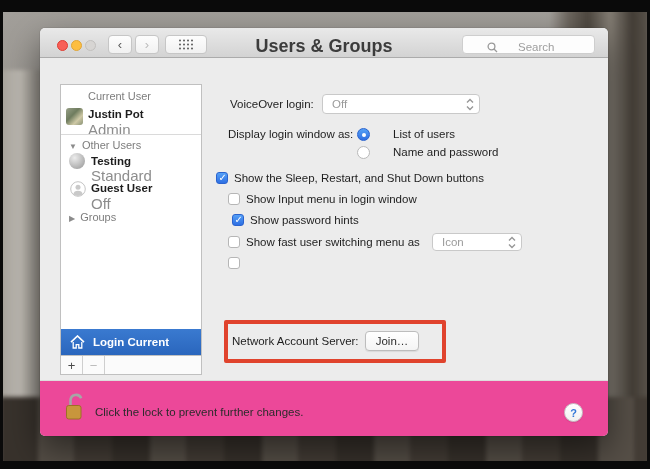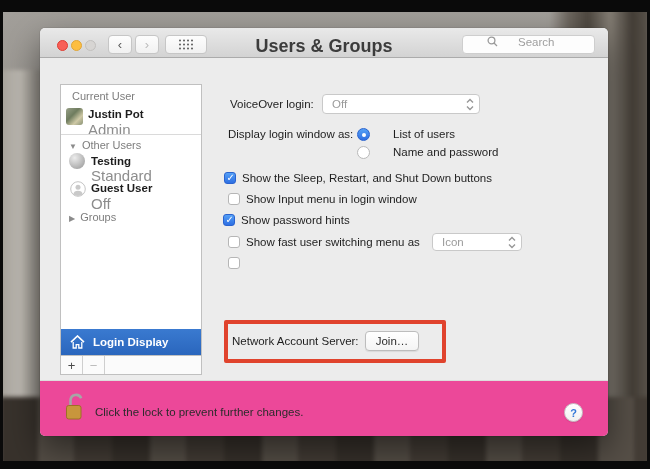--- a/index.html
+++ b/index.html
@@ -62,21 +62,21 @@
   .tb-btn.back    { left:68px; width:24px; }
   .tb-btn.forward { left:95px; width:24px; color:#bcbcbc; }
   .tb-btn.grid    { left:125px; width:42px; }
   .win-title {
     position:absolute; left:0; right:0; top:8px; text-align:center;
     font-size:18px; font-weight:bold; color:#3c3c3c;
   }
   .searchbox {
     position:absolute; right:13px; top:7px; width:133px; height:19px;
     background:#fdfdfd; border:1px solid #cecece; border-radius:4px;
-    display:flex; align-items:flex-start; justify-content:center; gap:20px;
+    display:flex; align-items:flex-end; justify-content:center; gap:20px;
   }
   .searchbox svg { flex:0 0 auto; }
   .searchbox input {
     width:52px; border:none; outline:none; background:transparent;
     font-family:inherit; font-size:11.5px; color:#555;
   }
   .searchbox input::placeholder { color:#9e9e9e; }
   
   .sidebar {
     position:absolute; left:20px; top:56px; width:142px; height:272px;
@@ -215,21 +215,21 @@
     <div class="searchbox">
       <svg width="11" height="11" viewBox="0 0 11 11">
         <circle cx="4.5" cy="4.5" r="3.4" fill="none" stroke="#9a9a9a" stroke-width="1.3"></circle>
         <line x1="7" y1="7" x2="10" y2="10" stroke="#9a9a9a" stroke-width="1.3"></line>
       </svg>
       <input type="text" placeholder="Search" style="">
     </div>
   </div>
 
   <div class="sidebar">
-    <div class="side-header" style="top:5px;">Current User</div>
+    <div class="side-header" style="top:5px;margin-left:16px;">Current User</div>
 
     <div>
       <div class="avatar-justin"></div>
       <div class="u-name" style="left:27px; top:23px;">Justin Pot</div>
       <div class="u-role" style="left:27px; top:36px;">Admin</div>
     </div>
 
     <div class="side-divider"></div>
 
     <div class="side-header" style="left:8px; top:54px;"><span class="tri">▼</span><span>Other Users</span></div>
@@ -250,21 +250,21 @@
       <div class="u-role" style="left:30px; top:110px;">Off</div>
     </div>
 
     <div class="side-header" style="left:8px; top:126px;"><span class="tri">▶</span><span>Groups</span></div>
 
     <div class="login-options">
       <svg width="15" height="14" viewBox="0 0 15 14">
         <path d="M1 7.2 L7.5 1 L14 7.2" stroke="#fff" stroke-width="1.6" fill="none"></path>
         <path d="M3.2 7 V13 H6.2 V9.6 H8.8 V13 H11.8 V7" stroke="#fff" stroke-width="1.3" fill="none"></path>
       </svg>
-      <span>Login Display</span>
+      <span>Login Current</span>
     </div>
   </div>
 
   <div class="plusminus">
     <div class="pm-btn">+</div>
     <div class="pm-btn minus">−</div>
   </div>
 
   <div class="lbl" style="left:190px; top:70px;">VoiceOver login:</div>
   <div class="dropdown" style="left:282px; top:66px; width:158px;">
@@ -278,29 +278,29 @@
   <div class="lbl" style="left:188px; top:100px;">Display login window as:</div>
   <div class="radio-row" style="left:317px; top:99px;">
     <span class="radio sel"></span>
     <span class="rlabel">List of users</span>
   </div>
   <div class="radio-row" style="left:317px; top:117px;">
     <span class="radio"></span>
     <span class="rlabel">Name and password</span>
   </div>
 
-  <div class="cb-row" style="left:184px; top:143px;">
+  <div class="cb-row" style="left:176px; top:143px;">
     <span class="checkbox checked"></span>
     <span class="rlabel">Show the Sleep, Restart, and Shut Down buttons</span>
   </div>
   <div class="cb-row" style="left:188px; top:164px;">
     <span class="checkbox"></span>
     <span class="rlabel">Show Input menu in login window</span>
   </div>
-  <div class="cb-row" style="left:183px; top:185px;">
+  <div class="cb-row" style="left:192px; top:185px;">
     <span class="checkbox checked"></span>
     <span class="rlabel">Show password hints</span>
   </div>
   <div class="cb-row" style="left:188px; top:207px;">
     <span class="checkbox"></span>
     <span class="rlabel">Show fast user switching menu as</span>
   </div>
   <div class="dropdown" style="left:392px; top:205px; width:90px; height:18px;">
     <span>Icon</span>
     <svg class="stepper" width="8" height="13" viewBox="0 0 8 13" style="top:2px;">

